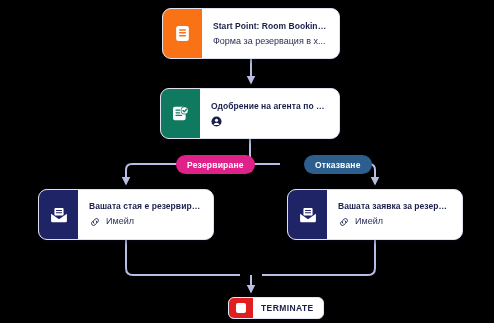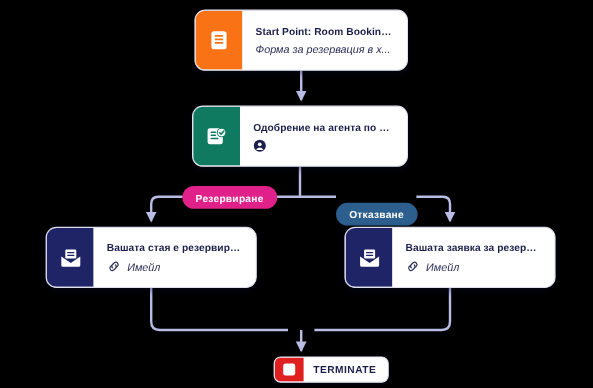--- a/index.html
+++ b/index.html
@@ -74,23 +74,22 @@
     letter-spacing: 0.05px;
   }
 
   .node-sub {
     font-size: 9px;
     color: #2b2f58;
     white-space: nowrap;
     overflow: hidden;
     text-overflow: ellipsis;
     display: flex;
-    align-items: flex-end;
+    align-items: flex-start;
     gap: 5px;
-    font-style: italic;
   }
 
   .sub-text {
     overflow: hidden;
     text-overflow: ellipsis;
     white-space: nowrap;
   }
 
   
   #node-start {
@@ -124,29 +123,30 @@
     padding: 0 11px;
     border-radius: 10px;
     display: flex;
     align-items: center;
     justify-content: center;
     font-size: 8.5px;
     font-weight: bold;
     color: #ffffff;
     white-space: nowrap;
     letter-spacing: 0.2px;
+    margin-left: 24px;
   }
 
   #pill-book {
     left: 152px; top: 155px;
     background: #e0218a;
   }
 
   #pill-cancel {
-    left: 280px; top: 169px;
+    left: 280px; top: 155px;
     background: #2c5f8d;
   }
 
   
   #node-terminate {
     position: absolute;
     left: 228px; top: 297px;
     height: 22px;
     display: flex;
     align-items: stretch;

